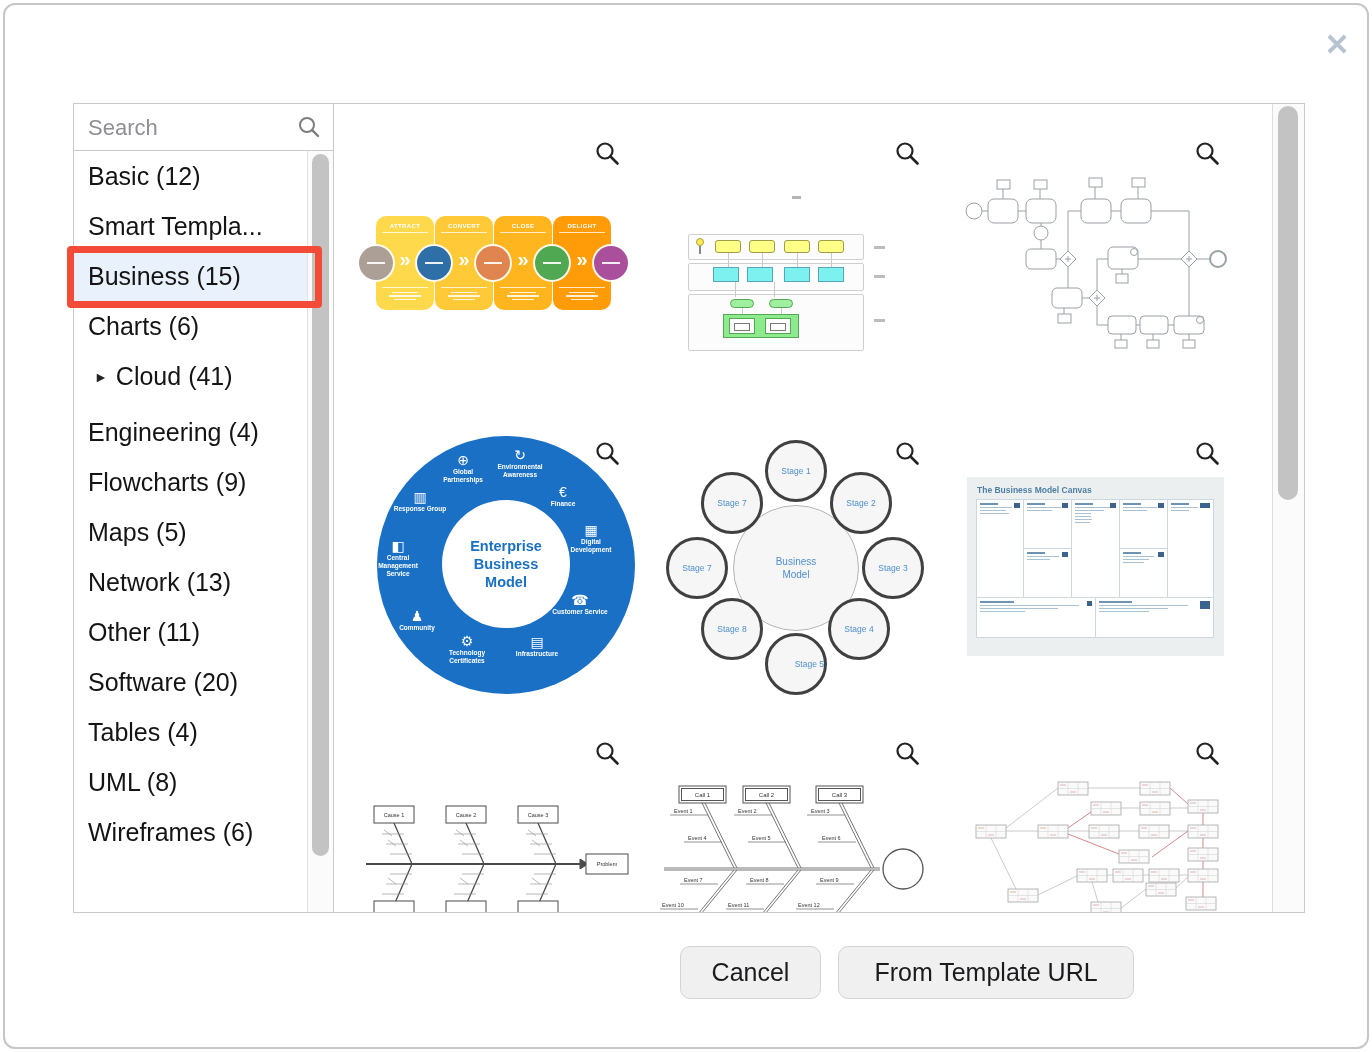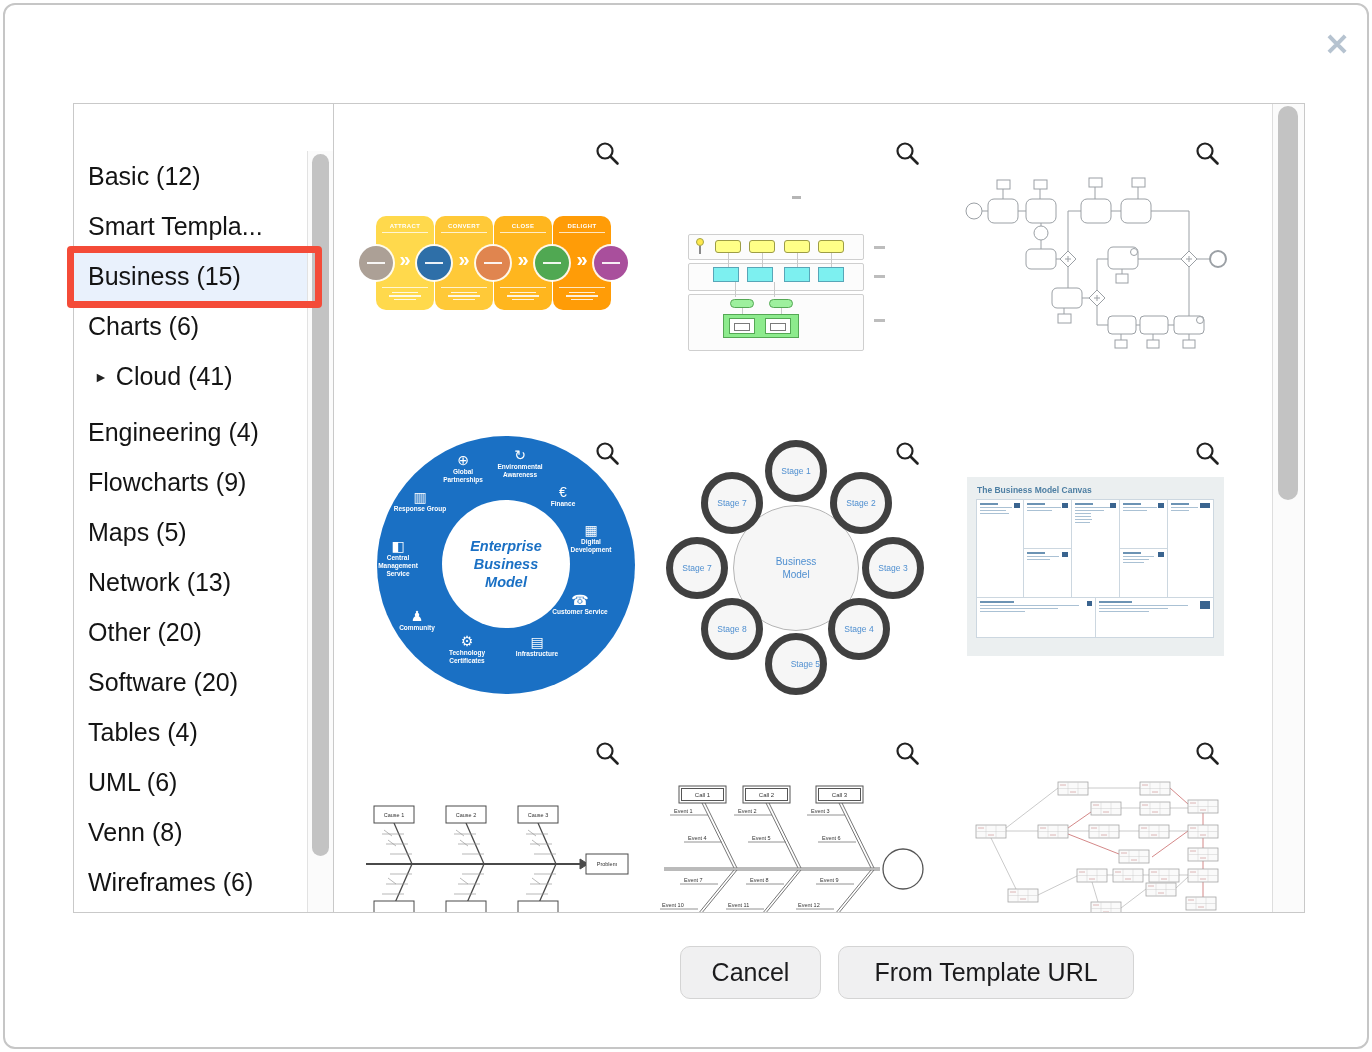--- a/index.html
+++ b/index.html
@@ -59,30 +59,30 @@
   .wbox{position:absolute;width:26px;height:16px;background:#fff;border:1px solid #55a855;box-sizing:border-box;}
   .wbox i{display:block;width:14px;height:6px;border:1px solid #7a7a7a;margin:4px auto 0 auto;}
   .dash{position:absolute;width:11px;height:2.5px;background:#bdbdbd;}
   .vline{position:absolute;width:1px;background:#c9c9c9;}
   .stick{position:absolute;width:10px;height:16px;}
   .stick b{display:block;width:6px;height:6px;border-radius:50%;background:#ffe94e;border:1px solid #a5a545;margin:0 auto;}
   .stick i{display:block;width:1.5px;height:8px;background:#8a8a8a;margin:0 auto;}
   
   .donut{position:absolute;left:31px;top:20px;width:258px;height:258px;border-radius:50%;background:#1a70c4;}
   .donut-hole{position:absolute;left:65px;top:64px;width:128px;height:128px;border-radius:50%;background:#fff;
-              display:flex;flex-direction:column;align-items:center;justify-content:center;font-style:italic;}
+              display:flex;flex-direction:column;align-items:center;justify-content:center;}
   .donut-hole div{font-size:14.5px;font-weight:bold;color:#1a70c4;line-height:1.25;}
   .ebm-item{position:absolute;width:60px;transform:translate(-50%,-50%);text-align:center;color:#fff;}
   .ebm-item .ico{display:block;font-size:14px;line-height:15px;}
   .ebm-item .lbl{display:block;font-size:6.5px;font-weight:bold;line-height:1.2;}
   
   .stgbig{position:absolute;left:87px;top:89px;width:126px;height:126px;border-radius:50%;background:#f6f6f6;border:1px solid #b5b5b5;
           display:flex;align-items:center;justify-content:center;box-sizing:border-box;}
   .stgbig div{width:66px;text-align:center;font-size:10px;color:#4f8fd0;line-height:1.3;}
-  .stgc{position:absolute;width:62px;height:62px;border-radius:50%;background:#f6f6f6;border:7px solid #404040;
+  .stgc{position:absolute;width:62px;height:62px;border-radius:50%;background:#f6f6f6;border:3px solid #404040;
         transform:translate(-50%,-50%);display:flex;align-items:center;justify-content:center;
         font-size:8.5px;color:#4f8fd0;box-sizing:border-box;}
   
   .bmc{position:absolute;left:21px;top:61px;width:257px;height:179px;background:#ebeff0;}
   .bmc-title{position:absolute;left:10px;top:8px;font-size:8.5px;font-weight:bold;color:#4e7fa3;}
   .bmc-grid{position:absolute;left:9px;top:22px;width:238px;height:139px;background:#fff;}
   .bmcbox{position:absolute;border:0.5px solid #ccd7e0;box-sizing:border-box;padding:3px 3px 0 3px;background:#fff;}
   .bmcbox .h{height:1.5px;background:#6c93b4;width:45%;margin-bottom:2px;}
   .bmcbox .t{height:1px;background:#aac1d4;margin-bottom:2px;}
   .bmcbox .ic{position:absolute;right:3px;top:3px;width:6px;height:5px;background:#3a648f;}
@@ -93,20 +93,27 @@
 </head>
 <body>
 
 <div class="dialog">
 
   <div class="close">✕</div>
 
   <div class="content">
 
     <div class="sidebar">
+      <div class="searchrow">
+        <input type="text" placeholder="Search" style="">
+        <svg class="search-ico" width="24" height="24" viewBox="0 0 24 24">
+          <circle cx="10" cy="10" r="7" fill="none" stroke="#7d7d7d" stroke-width="2"></circle>
+          <line x1="15.2" y1="15.2" x2="21" y2="21" stroke="#7d7d7d" stroke-width="2.4" stroke-linecap="round"></line>
+        </svg>
+      </div>
       <div class="list">
         <div class="srow">
             <span>Basic (12)</span>
           </div>
         <div class="srow">
             <span>Smart Templa...</span>
           </div>
         <div class="srow selected">
             <span>Business (15)</span>
           </div>
@@ -124,33 +131,30 @@
         <div class="srow">
             <span>Flowcharts (9)</span>
           </div>
         <div class="srow">
             <span>Maps (5)</span>
           </div>
         <div class="srow">
             <span>Network (13)</span>
           </div>
         <div class="srow">
-            <span>Other (20)</span>
+            <span>Other (11)</span>
           </div>
         <div class="srow">
             <span>Software (20)</span>
           </div>
         <div class="srow">
             <span>Tables (4)</span>
           </div>
         <div class="srow">
-            <span>UML (6)</span>
-          </div>
-        <div class="srow">
-            <span>Venn (8)</span>
+            <span>UML (8)</span>
           </div>
         <div class="srow">
             <span>Wireframes (6)</span>
           </div>
       </div>
       <div class="side-scroll">
         <div class="side-thumb"></div>
       </div>
       <div class="annot"></div>
     </div>

